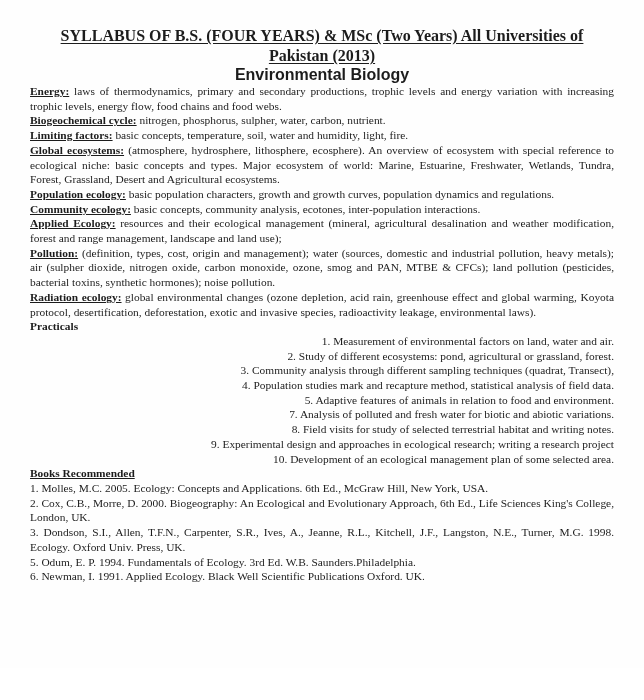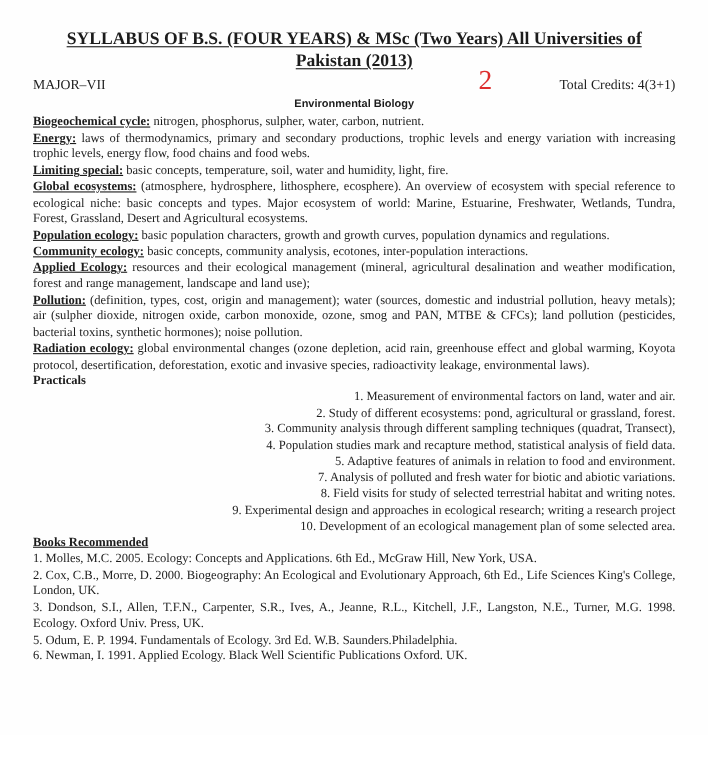--- a/index.html
+++ b/index.html
@@ -44,21 +44,21 @@
     color: #dd2d2d;
     font-size: 25px;
     line-height: 26px;
     font-family: "Liberation Serif", serif;
   }
   .course-title {
     margin: 0;
     text-align: center;
     font-family: "Liberation Sans", sans-serif;
     font-weight: bold;
-    font-size: 10px;
+    font-size: 16px;
     line-height: 17px;
   }
   .body-text {
     margin-top: 1px;
     font-size: 11.4px;
     line-height: 14.7px;
   }
   .topic {
     margin: 0;
     text-align: justify;
@@ -85,33 +85,28 @@
     text-align: justify;
   }
 </style>
 </head>
 <body>
 
 <div class="page">
 
   <h1 class="doc-title">SYLLABUS OF B.S. (FOUR YEARS) &amp; MSc (Two Years) All Universities of Pakistan (2013)</h1>
 
-  <div class="meta-row">
-    <span>MAJOR–VII</span>
-    <span class="page-num">2</span>
-    <span>Total Credits: 4(3+1)</span>
-  </div>
 
   <h2 class="course-title">Environmental Biology</h2>
 
   <div class="body-text">
 
+    <p class="topic"><span class="lead">Energy:</span><span> laws of thermodynamics, primary and secondary productions, trophic levels and energy variation with increasing trophic levels, energy flow, food chains and food webs.</span></p>
     <p class="topic"><span class="lead">Biogeochemical cycle:</span><span> nitrogen, phosphorus, sulpher, water, carbon, nutrient.</span></p>
-    <p class="topic"><span class="lead">Energy:</span><span> laws of thermodynamics, primary and secondary productions, trophic levels and energy variation with increasing trophic levels, energy flow, food chains and food webs.</span></p>
-    <p class="topic"><span class="lead">Limiting special:</span><span> basic concepts, temperature, soil, water and humidity, light, fire.</span></p>
+    <p class="topic"><span class="lead">Limiting factors:</span><span> basic concepts, temperature, soil, water and humidity, light, fire.</span></p>
     <p class="topic"><span class="lead">Global ecosystems:</span><span> (atmosphere, hydrosphere, lithosphere, ecosphere). An overview of ecosystem with special reference to ecological niche: basic concepts and types. Major ecosystem of world: Marine, Estuarine, Freshwater, Wetlands, Tundra, Forest, Grassland, Desert and Agricultural ecosystems.</span></p>
     <p class="topic"><span class="lead">Population ecology:</span><span> basic population characters, growth and growth curves, population dynamics and regulations.</span></p>
     <p class="topic"><span class="lead">Community ecology:</span><span> basic concepts, community analysis, ecotones, inter-population interactions.</span></p>
     <p class="topic"><span class="lead">Applied Ecology:</span><span> resources and their ecological management (mineral, agricultural desalination and weather modification, forest and range management, landscape and land use);</span></p>
     <p class="topic"><span class="lead">Pollution:</span><span> (definition, types, cost, origin and management); water (sources, domestic and industrial pollution, heavy metals); air (sulpher dioxide, nitrogen oxide, carbon monoxide, ozone, smog and PAN, MTBE &amp; CFCs); land pollution (pesticides, bacterial toxins, synthetic hormones); noise pollution.</span></p>
     <p class="topic"><span class="lead">Radiation ecology:</span><span> global environmental changes (ozone depletion, acid rain, greenhouse effect and global warming, Koyota protocol, desertification, deforestation, exotic and invasive species, radioactivity leakage, environmental laws).</span></p>
 
     <p class="sub-heading">Practicals</p>
     <div>
       <p class="plain-line">1. Measurement of environmental factors on land, water and air.</p>

